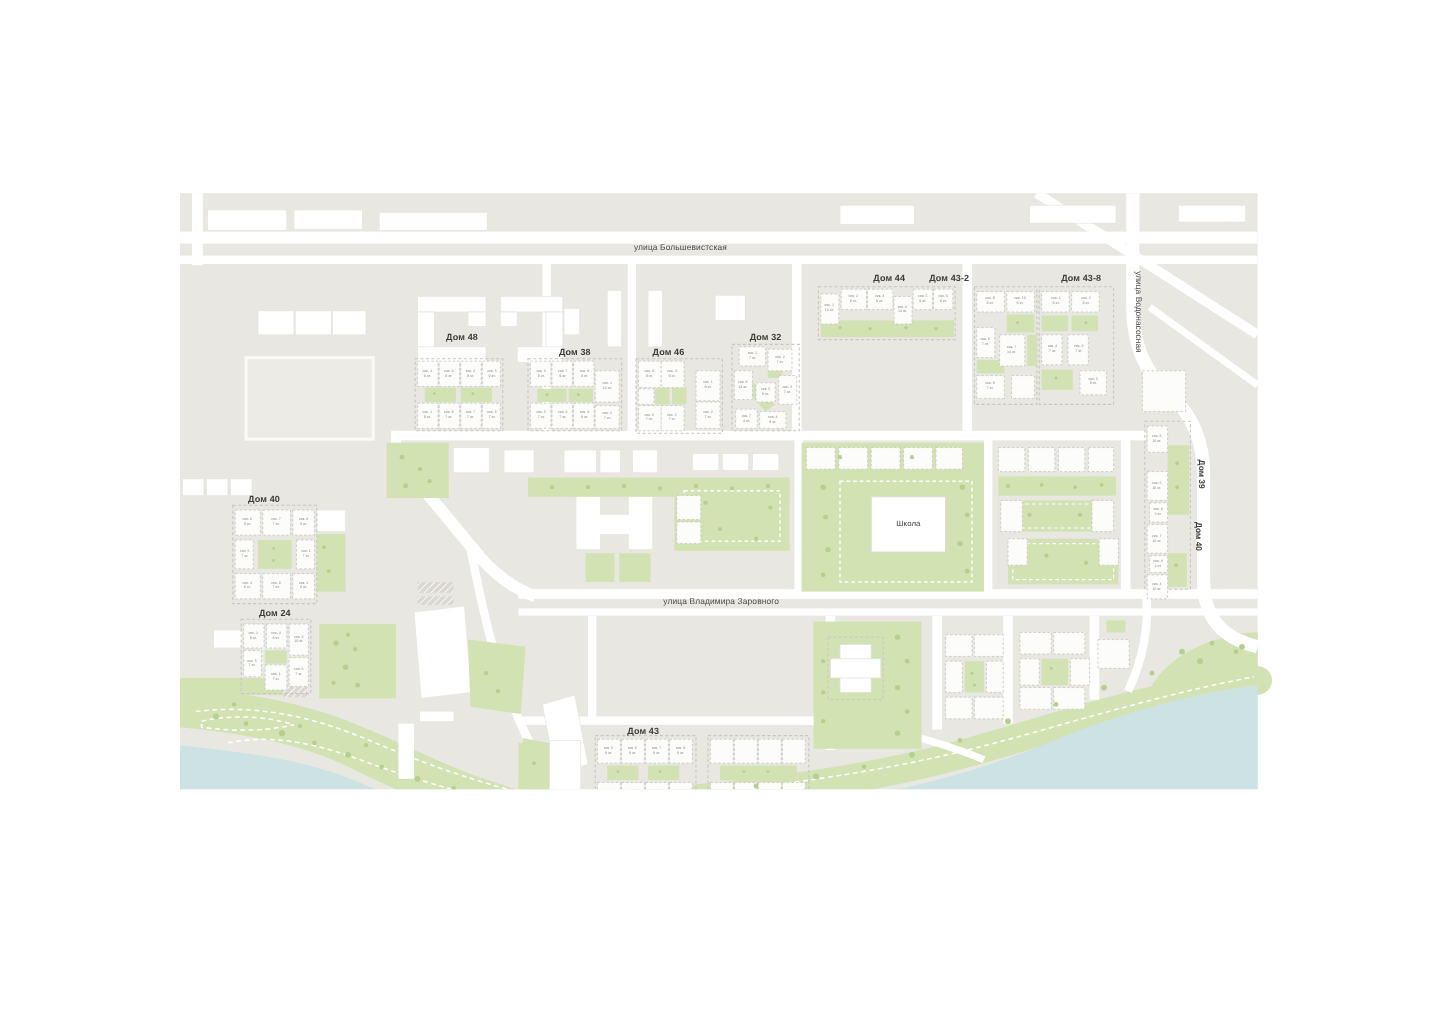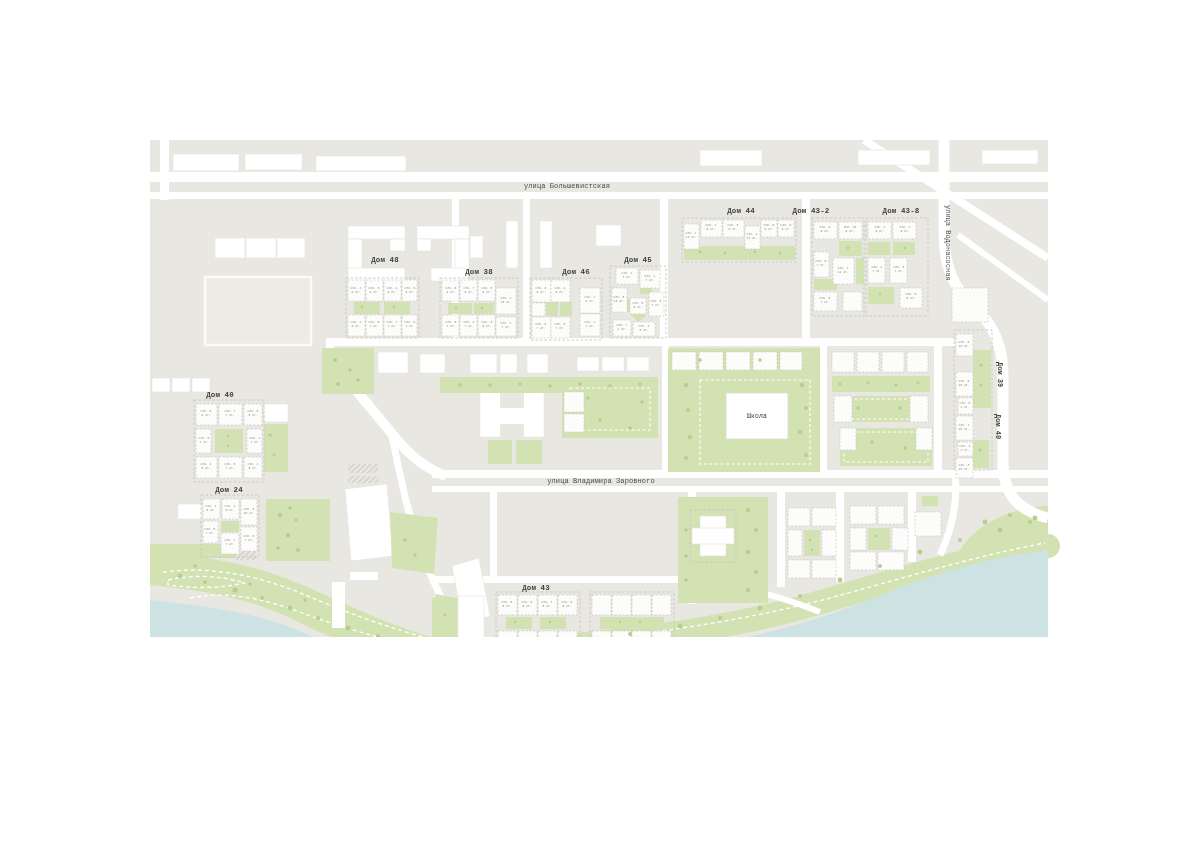--- a/index.html
+++ b/index.html
@@ -1,17 +1,17 @@
 <!DOCTYPE html>
 <html><head>
 <meta charset="utf-8">
 <style>
   html,body{margin:0;padding:0;background:#ffffff;}
   .page{position:relative;width:1200px;height:637px;background:#ffffff;overflow:hidden;
-        font-family:Liberation Mono, monospace;}
+        font-family:Liberation Sans, sans-serif;margin-top:21px;}
   .map-wrap{position:absolute;left:0;top:0;width:1200px;height:843px;}
   svg{position:absolute;left:0;top:0;}
   .lbl{position:absolute;transform:translate(-50%,-50%);font-size:7.5px;font-weight:700;
        color:#3d3c39;white-space:nowrap;letter-spacing:.1px;}
   .street{font-size:7px;font-weight:400;color:#4d4c48;}
   .school-lbl{font-size:6.5px;font-weight:400;color:#3d3c39;}
   .vlbl{position:absolute;transform-origin:0 0;transform:rotate(90deg);white-space:nowrap;
         font-size:7px;color:#4d4c48;}
   .vlbl.house{font-weight:700;color:#3d3c39;}
   .sec{position:absolute;transform:translate(-50%,-50%);font-size:3px;line-height:1.2;
@@ -467,26 +467,26 @@
           <circle cx="812" cy="550" r="1.2"></circle>
           <circle cx="876" cy="536" r="1.2"></circle>
   </g>
 </svg>
 
 <div class="lbl street" style="left:567px;top:186px;">улица Большевистская</div>
 <div class="lbl street" style="left:601px;top:481px;">улица Владимира Заровного</div>
 <div class="vlbl" style="left:952px;top:205px;">улица Водонасосная</div>
 
 <div class="lbl" style="left:741px;top:211px;">Дом 44</div>
-<div class="lbl" style="left:811px;top:211px;">Дом 43-2</div>
+<div class="lbl" style="left:791px;top:211px;">Дом 43-2</div>
 <div class="lbl" style="left:901px;top:211px;">Дом 43-8</div>
 <div class="lbl" style="left:385px;top:260px;">Дом 48</div>
 <div class="lbl" style="left:479px;top:272px;">Дом 38</div>
-<div class="lbl" style="left:576px;top:272px;text-align:right;">Дом 46</div>
-<div class="lbl" style="left:638px;top:260px;">Дом 45</div>
+<div class="lbl" style="left:557px;top:272px;text-align:right;">Дом 46</div>
+<div class="lbl" style="left:638px;top:260px;">Дом 32</div>
 <div class="lbl" style="left:220px;top:395px;">Дом 40</div>
 <div class="lbl" style="left:229px;top:490px;">Дом 24</div>
 <div class="lbl" style="left:536px;top:588px;">Дом 43</div>
 <div class="vlbl house" style="left:1004px;top:362px;">Дом 39</div>
 <div class="vlbl house" style="left:1002px;top:414px;">Дом 40</div>
 
 <div class="lbl school-lbl" style="left:757px;top:416px;">Школа</div>
 
 <div class="wm" style="left:1095px;top:793px;">A</div>
 <div class="wm" style="left:1141px;top:793px;">A</div>

